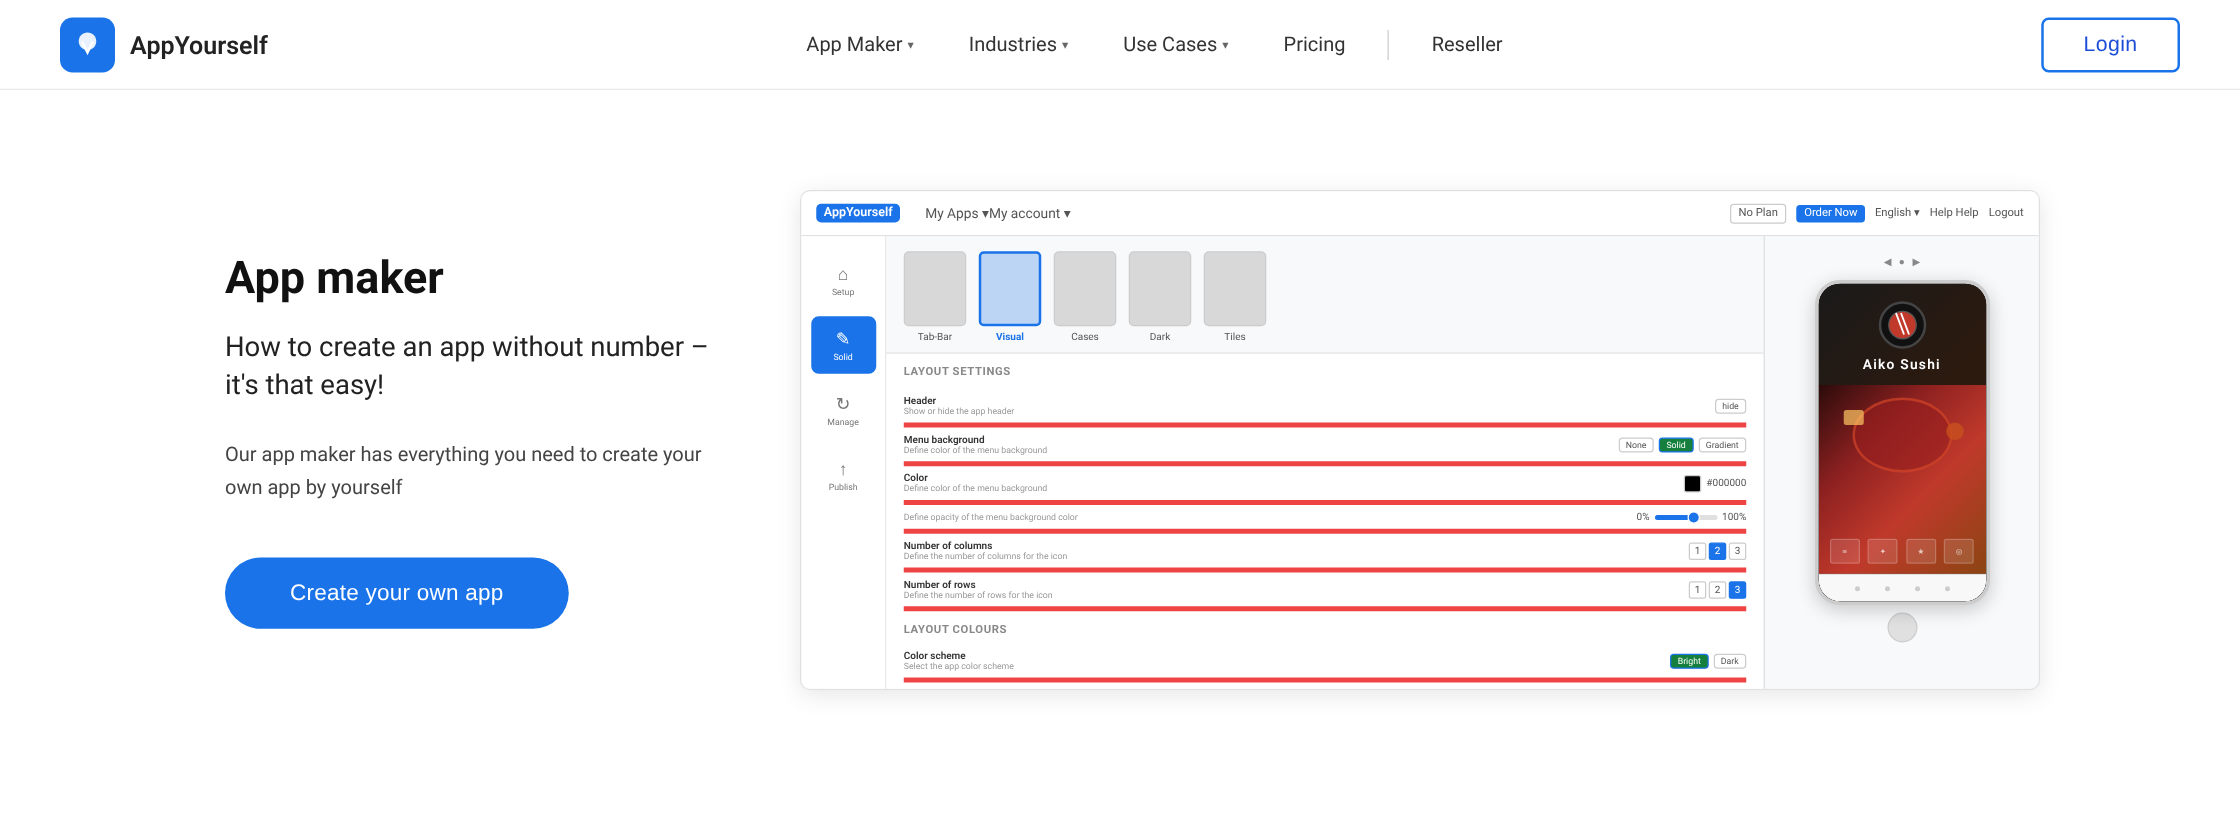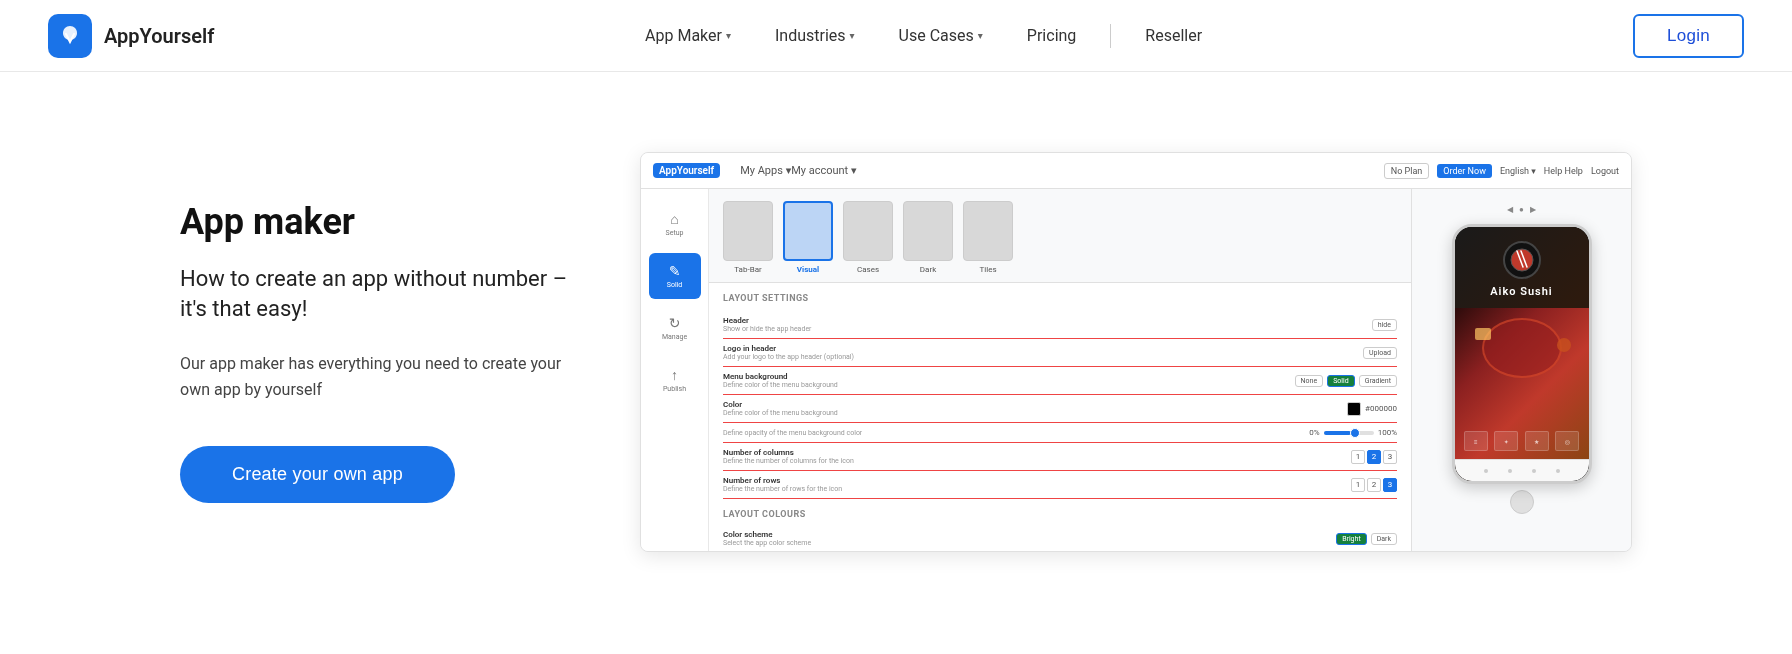--- a/index.html
+++ b/index.html
@@ -282,21 +282,21 @@
       color: #888;
       letter-spacing: 0.5px;
       margin-bottom: 8px;
       text-transform: uppercase;
     }
     .sc-setting-row {
       display: flex;
       align-items: center;
       justify-content: center;
       padding: 5px 0;
-      border-bottom: 1px solid #ef4444;
+      border-bottom: 4px solid #ef4444;
     }
     .sc-setting-label {
       font-size: 8px;
       font-weight: 600;
       color: #333;
       flex: 1;
     }
     .sc-setting-sub {
       font-size: 7px;
       color: #999;
@@ -574,27 +574,20 @@
             <div class="sc-settings-title">LAYOUT SETTINGS</div>
 
             <div class="sc-setting-row">
               <div class="sc-setting-left">
                 <div class="sc-setting-label">Header</div>
                 <div class="sc-setting-sub">Show or hide the app header</div>
               </div>
               <span class="sc-pill">hide</span>
             </div>
 
-            <div class="sc-setting-row">
-              <div class="sc-setting-left">
-                <div class="sc-setting-label">Logo in header</div>
-                <div class="sc-setting-sub">Add your logo to the app header (optional)</div>
-              </div>
-              <span class="sc-pill">Upload</span>
-            </div>
 
             <div class="sc-setting-row">
               <div class="sc-setting-left">
                 <div class="sc-setting-label">Menu background</div>
                 <div class="sc-setting-sub">Define color of the menu background</div>
               </div>
               <div class="sc-setting-control">
                 <span class="sc-pill">None</span>
                 <span class="sc-pill active">Solid</span>
                 <span class="sc-pill">Gradient</span>

